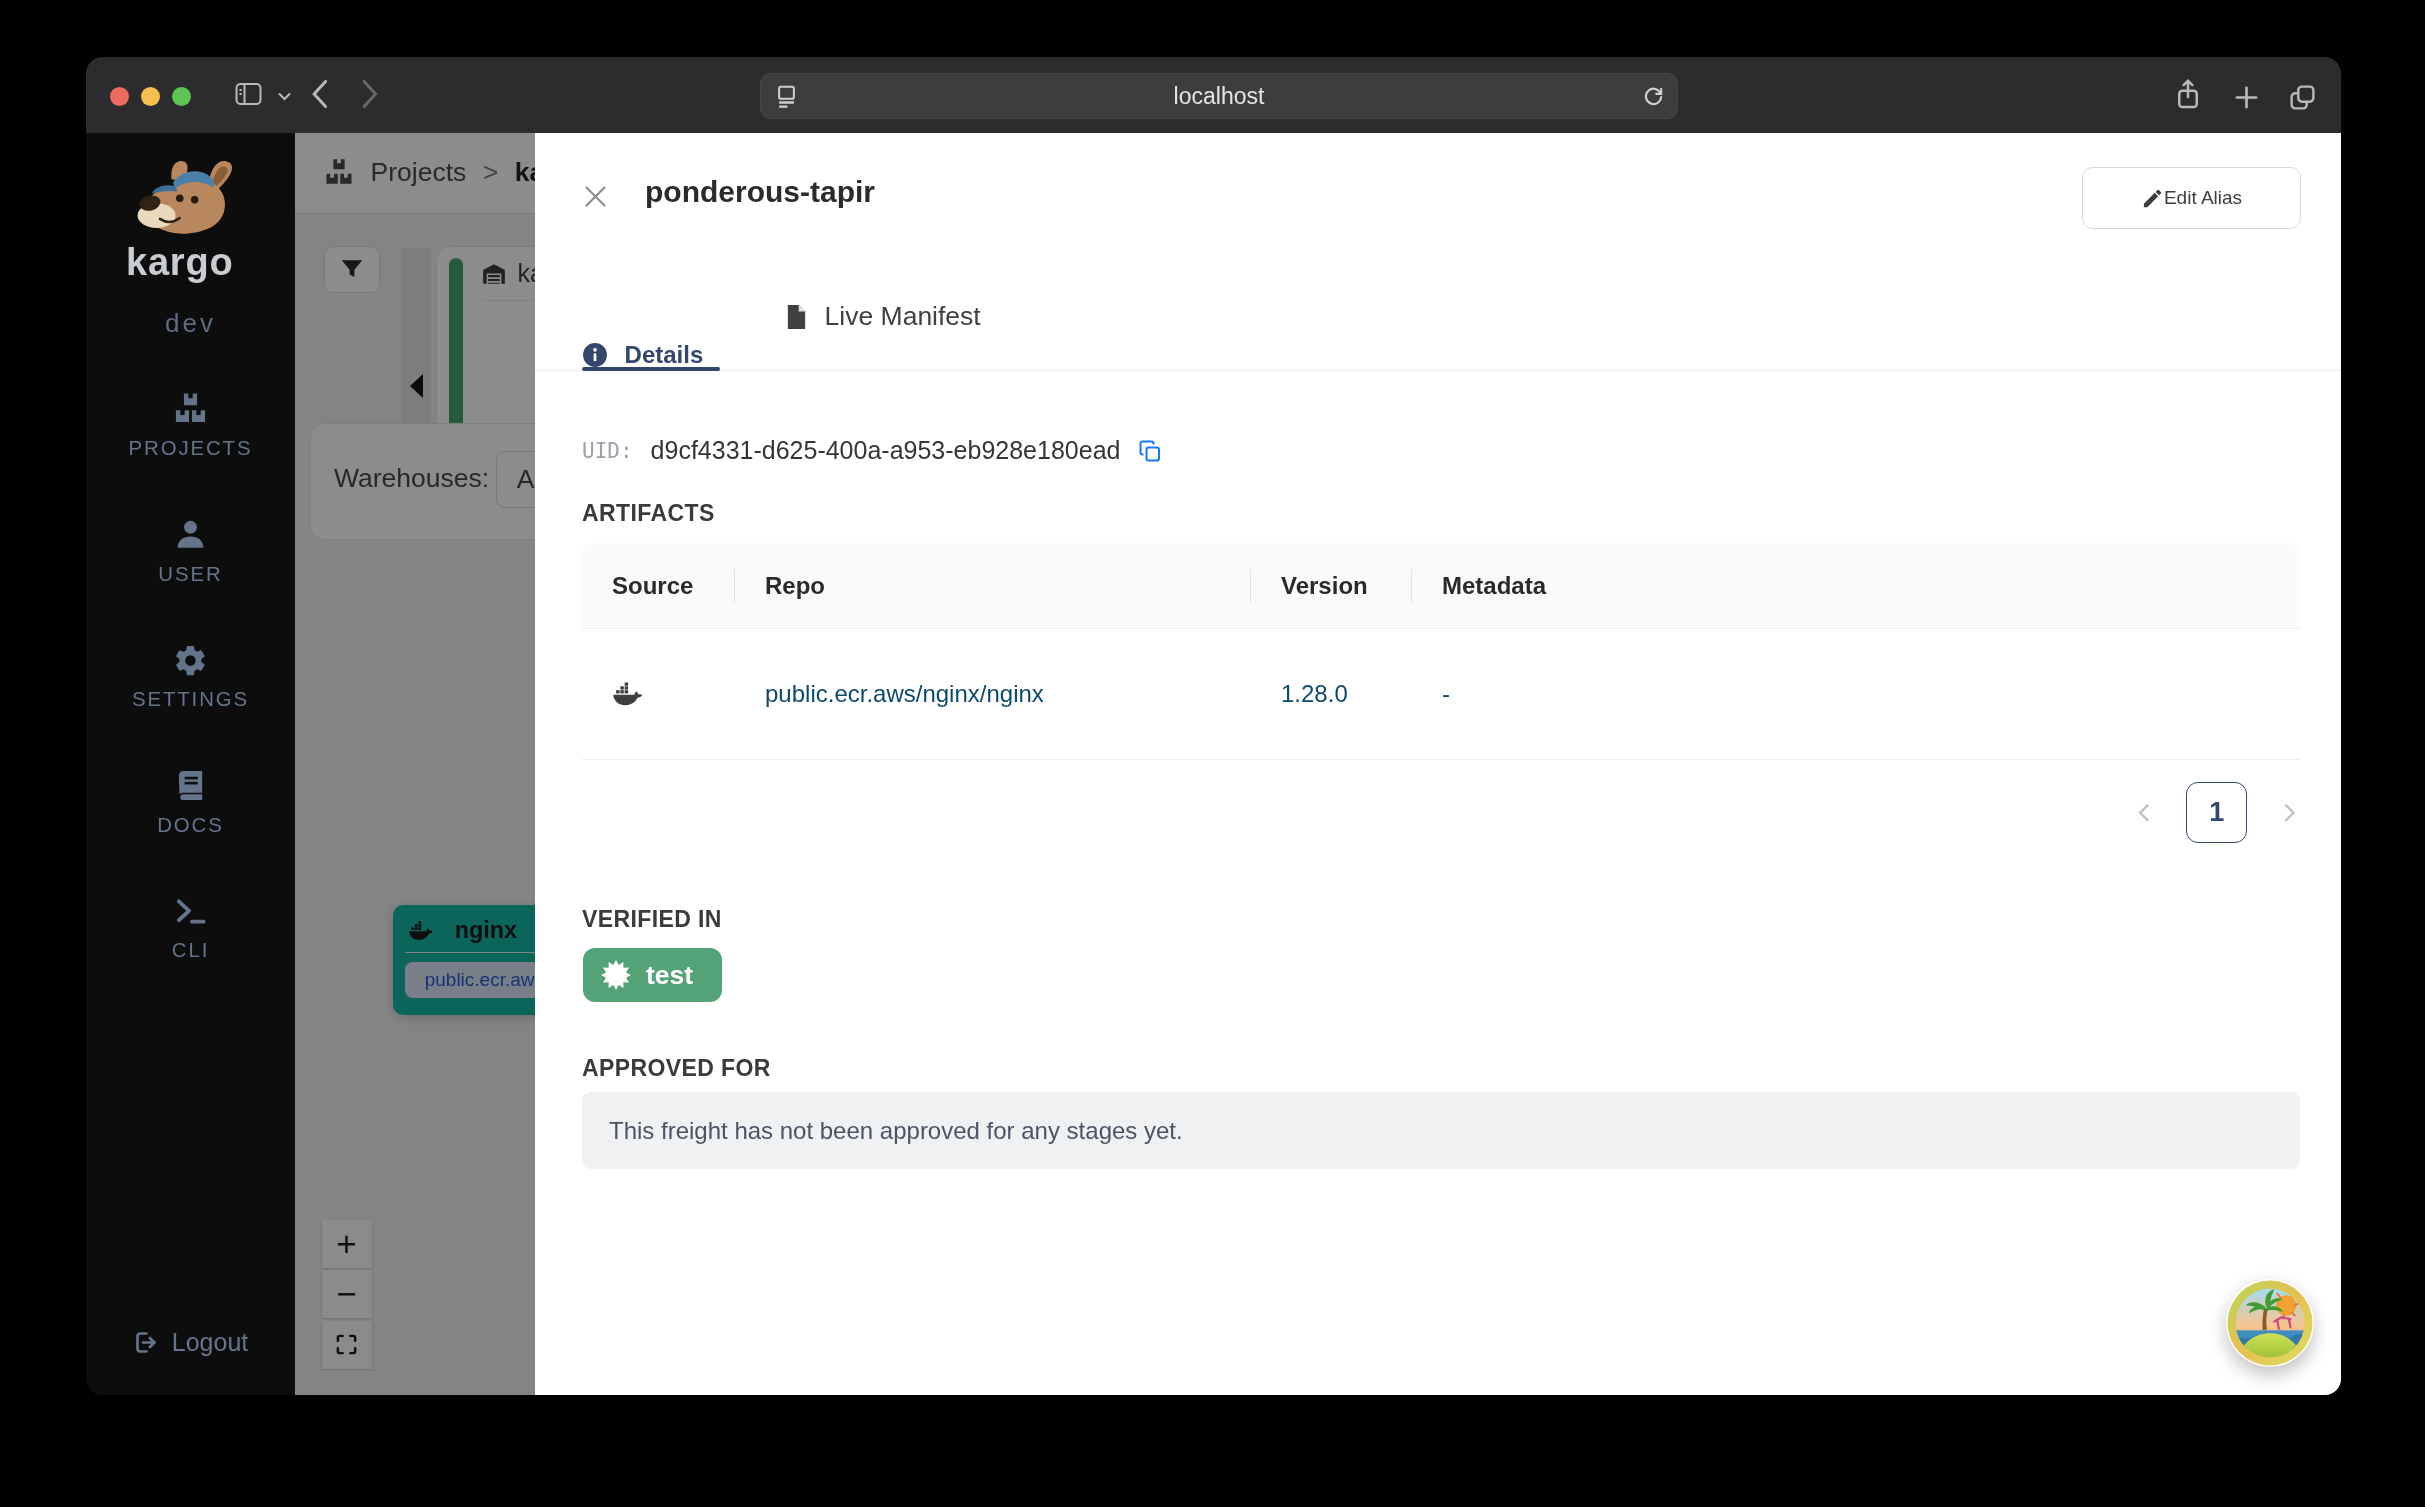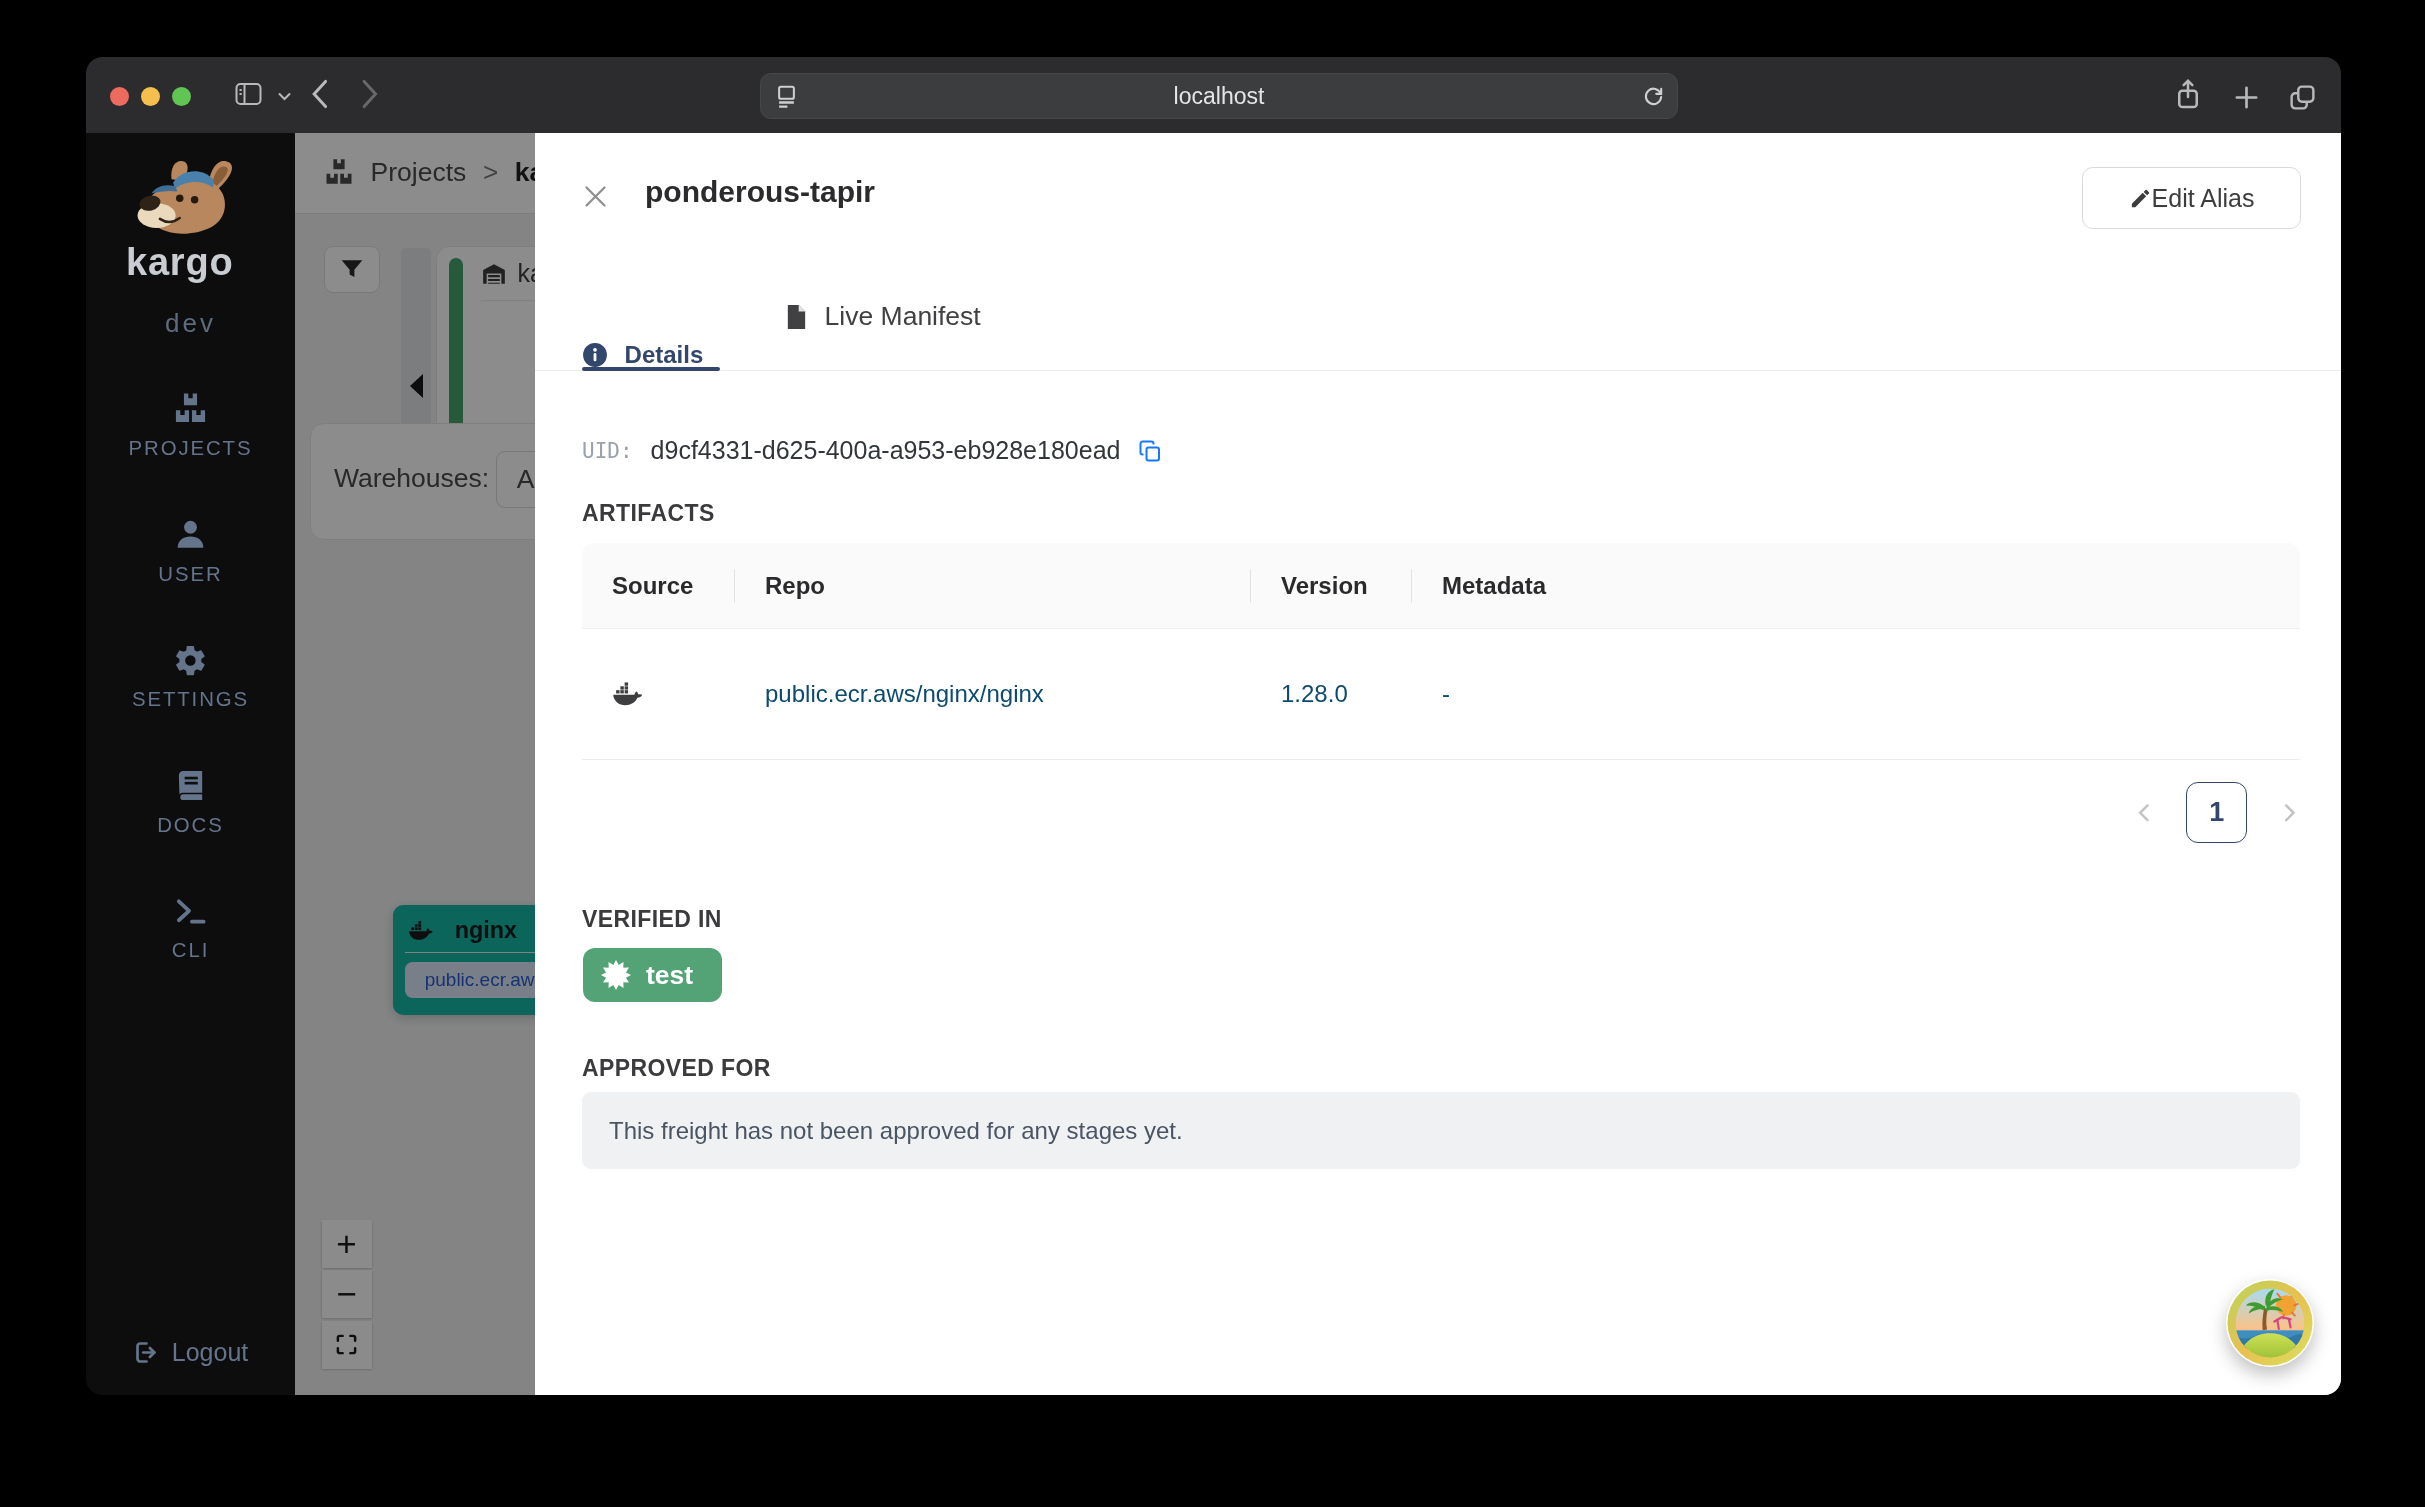--- a/index.html
+++ b/index.html
@@ -28,21 +28,21 @@
 
   
   #sidebar{width:209px;height:100%;background:#0d0d0e;flex:none;display:flex;flex-direction:column;align-items:center;}
   #logo{margin-top:23px;}
   #wordmark{font-size:38px;font-weight:800;color:#c9cdd2;letter-spacing:0.8px;line-height:1;margin-top:-4.5px;}
   #env{margin-top:27px;font-size:26px;color:#5d6b7e;letter-spacing:3px;}
   #nav{margin-top:53px;display:flex;flex-direction:column;gap:57px;align-items:center;}
   .nav-item{display:flex;flex-direction:column;align-items:center;color:#64748b;cursor:pointer;}
   .nav-item .nav-label{margin-top:10.6px;font-size:20.4px;letter-spacing:1.9px;}
   .nav-item svg{display:block;}
-  #logout{margin-top:auto;margin-bottom:29px;display:flex;align-items:center;gap:12px;color:#64748b;font-size:25px;}
+  #logout{margin-top:auto;margin-bottom:39px;display:flex;align-items:center;gap:12px;color:#64748b;font-size:25px;}
 
   
   #main{position:relative;flex:1;height:100%;background:#f0f1f2;overflow:hidden;}
 
   
   #crumbbar{position:absolute;left:0;top:0;width:100%;height:80px;background:#ffffff;border-bottom:0.8px solid #e3e3e4;}
   .crumb{position:absolute;top:24px;display:flex;align-items:center;gap:16.6px;left:29px;color:#4c4c4e;}
   .crumb .crumb-root{font-size:26.5px;}
   .crumb .crumb-sep{font-size:26px;color:#7a7a7c;}
   .crumb .crumb-cur{font-size:26.5px;font-weight:700;color:#222;}
@@ -73,21 +73,21 @@
   #zoomctl{position:absolute;left:26.5px;top:1087px;width:50px;display:flex;flex-direction:column;gap:2.3px;}
   .zbtn{width:50px;height:48px;background:#fdfdfd;box-shadow:0 0.8px 2.3px rgba(0,0,0,.25);display:flex;align-items:center;
         justify-content:center;font-size:35px;color:#1d1d1f;}
   #mask{position:absolute;left:0;top:0;width:100%;height:100%;background:rgba(0,0,0,0.45);}
 
   
   #drawer{position:absolute;left:240px;top:0;width:1806px;height:1263px;background:#fff;}
   #drawer-close{position:absolute;left:47px;top:50px;color:#8f8f91;cursor:pointer;}
   #drawer-title{position:absolute;left:110px;top:42px;font-size:30px;font-weight:700;color:#2b2b2d;}
   #edit-alias{position:absolute;left:1547px;top:34px;width:219px;height:62px;border:0.8px solid #d9d9db;border-radius:10.6px;
-              background:#fff;display:flex;align-items:center;justify-content:center;color:#3d3d3f;font-size:25px;}
+              background:#fff;display:flex;align-items:center;justify-content:center;color:#3d3d3f;font-size:19px;}
   .tabs-border{position:absolute;left:0;top:237px;width:100%;height:0.8px;background:#ebebed;}
   .tab{position:absolute;top:168px;display:flex;align-items:center;gap:16.6px;cursor:pointer;}
   #tab-details{left:47px;color:#32476b;font-weight:700;font-size:24px;margin-top:40px;}
   #tab-manifest{left:250px;color:#414143;font-size:26.5px;justify-content:center;}
   #tab-underline{position:absolute;left:47px;top:234px;width:138px;height:3.8px;background:#32476b;border-radius:2.3px;}
   .field-row{position:absolute;left:47px;display:flex;align-items:center;gap:18px;}
   .field-label{font-family:"DejaVu Sans Mono",monospace;font-size:21px;color:#9aa1ab;}
   .field-value{font-size:25px;color:#323539;}
   .copy-btn{color:#1677ff;cursor:pointer;display:flex;}
   #row-name{top:261px;}

